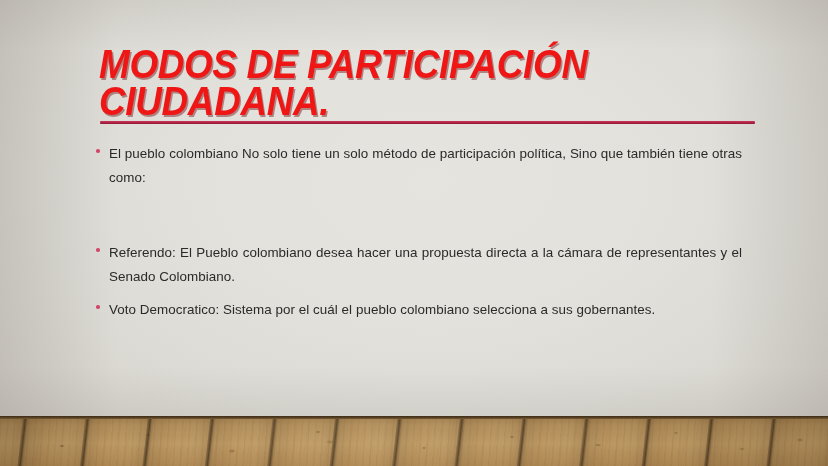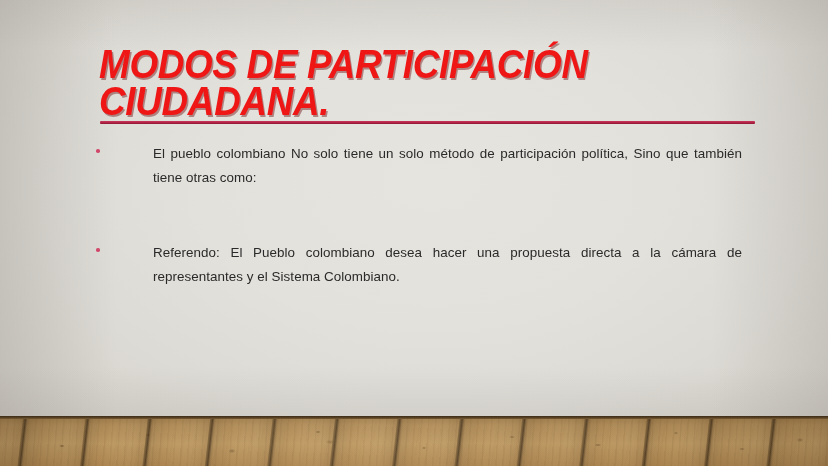--- a/index.html
+++ b/index.html
@@ -169,21 +169,20 @@
   .body-block {
     position: absolute;
     left: 96px;
     top: 142px;
     width: 646px;
   }
   .bullet-row {
     display: flex;
     align-items: flex-start;
     margin-bottom: 9px;
-    gap: 44px;
   }
   .bullet-dot {
     flex: 0 0 auto;
     width: 13px;
     padding-top: 7px;
     color: #d8486a;
     font-size: 11px;
     line-height: 0;
   }
   .bullet-dot::before {
@@ -224,24 +223,28 @@
 
     <div class="bullet-row">
       <span class="bullet-dot"></span>
       <span class="bullet-text">El pueblo colombiano No solo tiene un solo método de participación política, Sino que también tiene otras como:</span>
     </div>
 
     <div class="spacer-gap"></div>
 
     <div class="bullet-row">
       <span class="bullet-dot"></span>
-      <span class="bullet-text">Referendo: El Pueblo colombiano desea hacer una propuesta directa a la cámara de representantes y el Sistema Colombiano.</span>
+      <span class="bullet-text">Referendo: El Pueblo colombiano desea hacer una propuesta directa a la cámara de representantes y el Senado Colombiano.</span>
     </div>
 
 
+    <div class="bullet-row">
+      <span class="bullet-dot"></span>
+      <span class="bullet-text nojust">Voto Democratico: Sistema por el cuál el pueblo colombiano selecciona a sus gobernantes.</span>
+    </div>
 
   </div>
 
   <div class="floor">
     <div class="floor-top-edge"></div>
     <div class="planks"></div>
     <div class="plank-tone"></div>
     <div class="grain"></div>
     <div class="knots"></div>
     <div class="floor-shade"></div>

